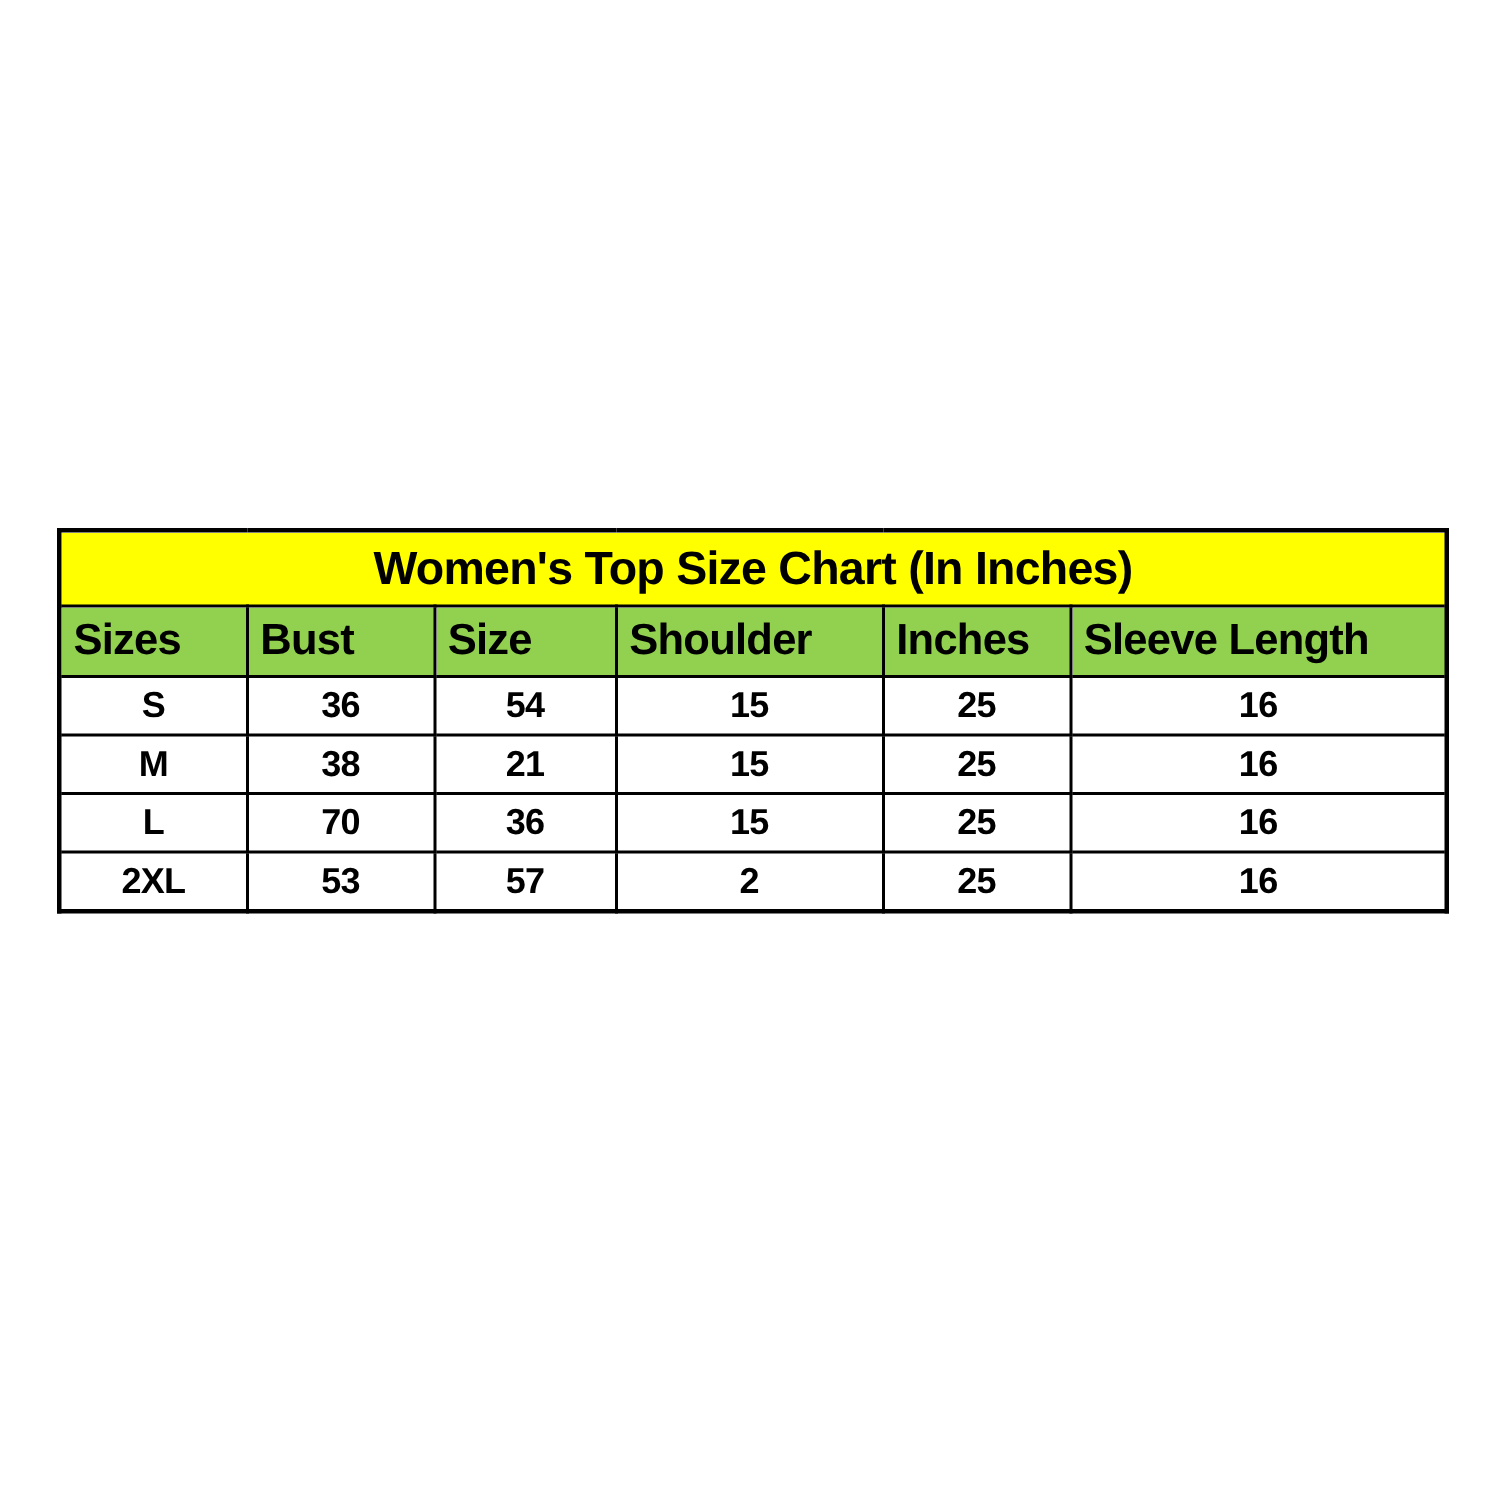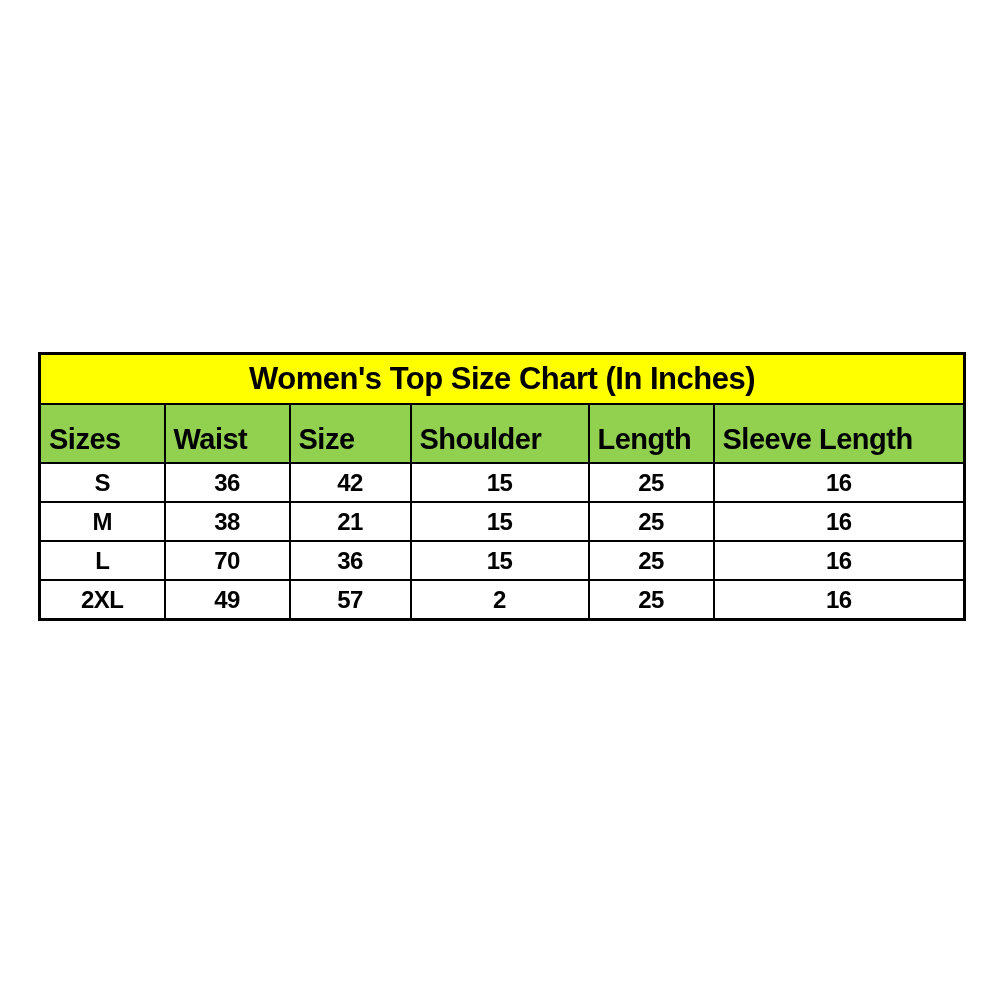--- a/index.html
+++ b/index.html
@@ -44,21 +44,21 @@
     font-weight: bold;
     letter-spacing: -0.5px;
   }
   th.col-header {
     background: var(--header-bg, #92d050);
     height: 45px;
     text-align: left;
     vertical-align: middle;
     font-size: 29px;
     font-weight: bold;
-    padding: 12px 0 0 8px;
+    padding: 0 0 0 8px;
     letter-spacing: -0.5px;
   }
   td.data-cell {
     background: var(--row-bg, #ffffff);
     height: 35px;
     text-align: center;
     vertical-align: middle;
     font-size: 24px;
     font-weight: bold;
     letter-spacing: -0.5px;
@@ -83,30 +83,30 @@
         <col class="c-shoulder">
           <col class="c-length">
           <col class="c-sleeve">
       </colgroup>
       <tbody>
         <tr>
           <td class="title-cell" colspan="6">Women's Top Size Chart (In Inches)</td>
         </tr>
         <tr>
           <th class="col-header">Sizes</th>
-          <th class="col-header">Waist</th>
+          <th class="col-header">Bust</th>
           <th class="col-header">Size</th>
           <th class="col-header">Shoulder</th>
-          <th class="col-header">Length</th>
+          <th class="col-header">Inches</th>
           <th class="col-header">Sleeve Length</th>
         </tr>
         <tr>
           <td class="data-cell">S</td>
           <td class="data-cell">36</td>
-          <td class="data-cell">42</td>
+          <td class="data-cell">54</td>
           <td class="data-cell">15</td>
           <td class="data-cell">25</td>
           <td class="data-cell">16</td>
         </tr>
         <tr>
           <td class="data-cell">M</td>
           <td class="data-cell">38</td>
           <td class="data-cell">21</td>
           <td class="data-cell">15</td>
           <td class="data-cell">25</td>
@@ -115,21 +115,21 @@
         <tr>
           <td class="data-cell">L</td>
           <td class="data-cell">70</td>
           <td class="data-cell">36</td>
           <td class="data-cell">15</td>
           <td class="data-cell">25</td>
           <td class="data-cell">16</td>
         </tr>
         <tr>
           <td class="data-cell">2XL</td>
-          <td class="data-cell">49</td>
+          <td class="data-cell">53</td>
           <td class="data-cell">57</td>
           <td class="data-cell">2</td>
           <td class="data-cell">25</td>
           <td class="data-cell">16</td>
         </tr>
       </tbody>
     </table>
   </div>
 </div>
 

